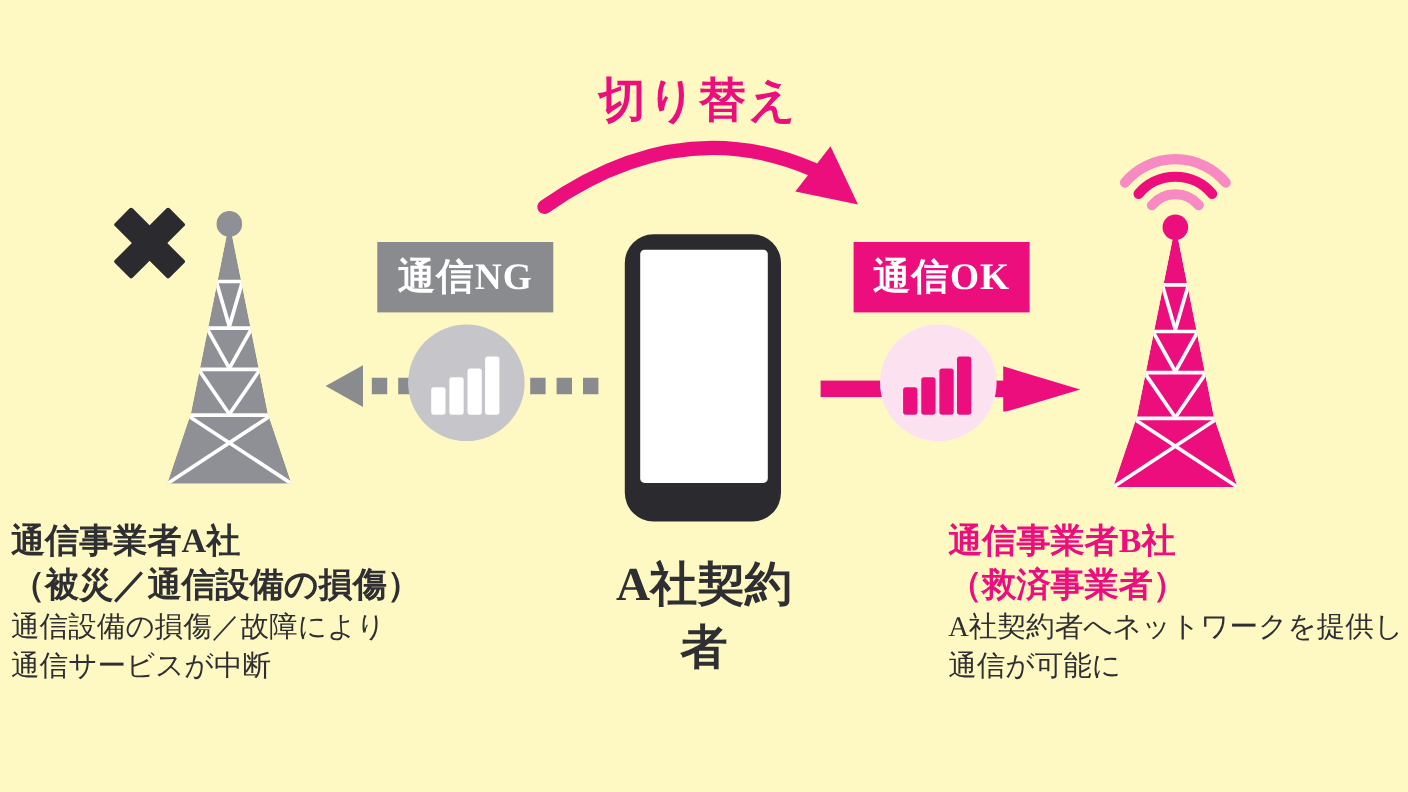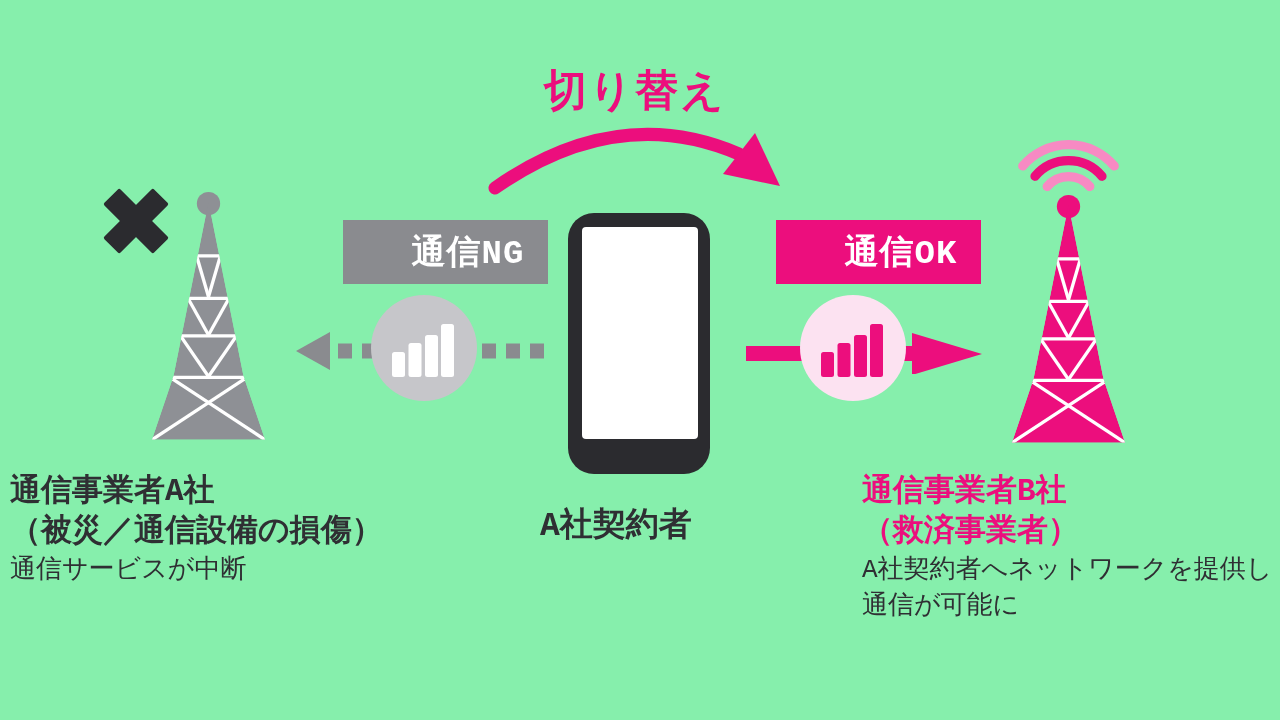--- a/index.html
+++ b/index.html
@@ -1,31 +1,31 @@
 <!DOCTYPE html>
 <html style="--pink: #EC0E7D; --pink-light: #F78AC3; --pink-pale: #FCE2F1; --gray-badge: #8A8B8F; --gray-tower: #8E9095; --gray-circle: #C6C6CA; --gray-dash: #8A8B8F; --dark: #2B2B2F; --text-dark: #2F2F33;"><head>
 <meta charset="utf-8">
 <style>
   html,body{margin:0;padding:0;background:#fff;}
   .canvas{
-    position:relative;width:1280px;height:720px;background:#86efac;overflow:hidden;
-    font-family:Liberation Mono, monospace;
+    position:relative;width:1280px;height:720px;background:#fef9c3;overflow:hidden;
+    font-family:Liberation Serif, serif;
   }
   .abs{position:absolute;}
 
   
   .switch-label{
     left:480px;top:62px;width:310px;text-align:center;
     font-size:43px;font-weight:700;color:var(--pink,#EC0E7D);letter-spacing:2px;
   }
 
   
   .badge{
     display:flex;align-items:center;justify-content:center;
-    width:160px;height:64px;color:#fff;font-size:34px;font-weight:700;letter-spacing:1px;padding-left:45px;
+    width:160px;height:64px;color:#fff;font-size:34px;font-weight:700;letter-spacing:1px;
   }
   .badge-ng{left:343px;top:220px;background:var(--gray-badge,#8A8B8F);}
   .badge-ok{left:776px;top:220px;background:var(--pink,#EC0E7D);text-align:right;}
 
   
   .signal-circle{width:106px;height:106px;border-radius:50%;}
   .circle-ng{left:371px;top:295px;background:var(--gray-circle,#C6C6CA);color:#ffffff;}
   .circle-ok{left:800px;top:295px;background:var(--pink-pale,#FCE2F1);color:var(--pink,#EC0E7D);}
   .signal-circle svg{position:absolute;left:0;top:0;width:106px;height:106px;}
 
@@ -40,22 +40,22 @@
   }
 
   
   .caption{text-align:left;color:var(--text-dark,#2F2F33);}
   .caption .name,.caption .role{font-size:31px;font-weight:700;line-height:40px;}
   .caption .desc{font-size:26px;line-height:36px;}
   .caption .desc:first-of-type{margin-top:10px;}
   .caption-a{left:10px;top:472px;width:410px;}
   .caption-b{left:862px;top:472px;width:420px;}
   .caption-b .name,.caption-b .role{color:var(--pink,#EC0E7D);}
-  .caption-phone{left:540px;top:502px;width:200px;text-align:left;
-    font-size:33px;font-weight:700;color:var(--text-dark,#2F2F33);}
+  .caption-phone{left:540px;top:502px;width:200px;text-align:center;
+    font-size:43px;font-weight:700;color:var(--text-dark,#2F2F33);}
 
   svg{display:block;}
 </style>
 </head>
 <body>
 
 <div class="canvas">
 
   <div class="abs switch-label">切り替え</div>
 
@@ -167,20 +167,21 @@
           <line x1="143" y1="176" x2="110" y2="224"></line>
         <line x1="67" y1="227" x2="178" y2="300"></line>
           <line x1="153" y1="227" x2="42" y2="300"></line>
       </g>
     </g>
   </svg>
 
   <div class="abs caption caption-a">
     <div class="name">通信事業者A社</div>
     <div class="role">（被災／通信設備の損傷）</div>
+    <div class="desc">通信設備の損傷／故障により</div>
     <div class="desc">通信サービスが中断</div>
   </div>
 
   <div class="abs caption-phone">A社契約者</div>
 
   <div class="abs caption caption-b">
     <div class="name">通信事業者B社</div>
     <div class="role">（救済事業者）</div>
     <div class="desc">A社契約者へネットワークを提供し</div>
     <div class="desc">通信が可能に</div>

